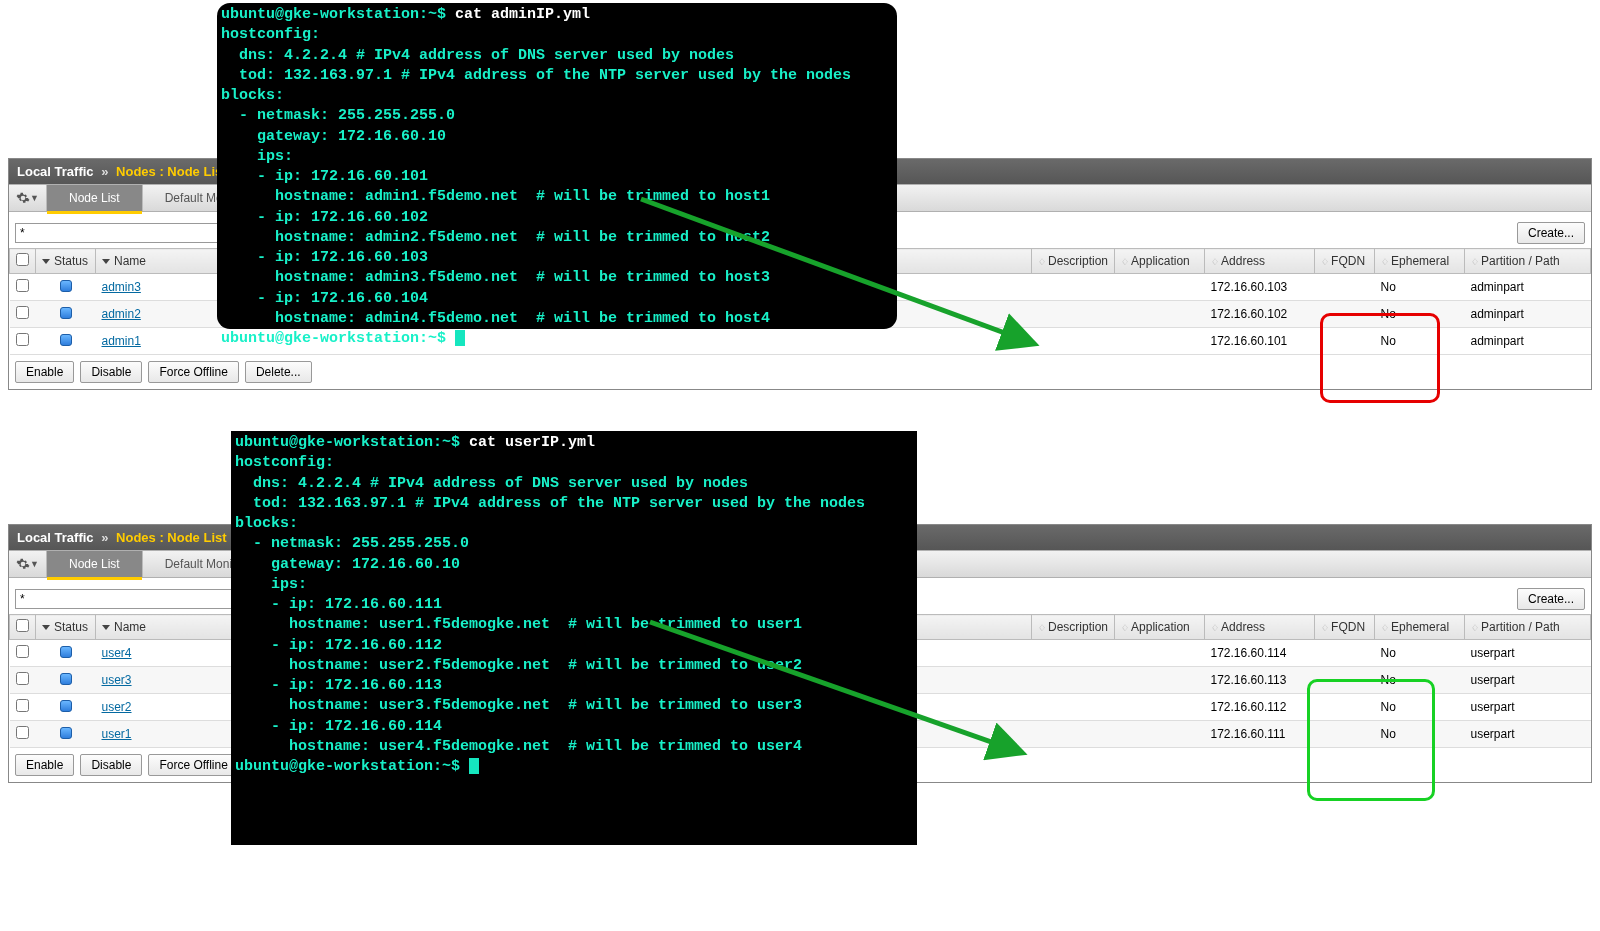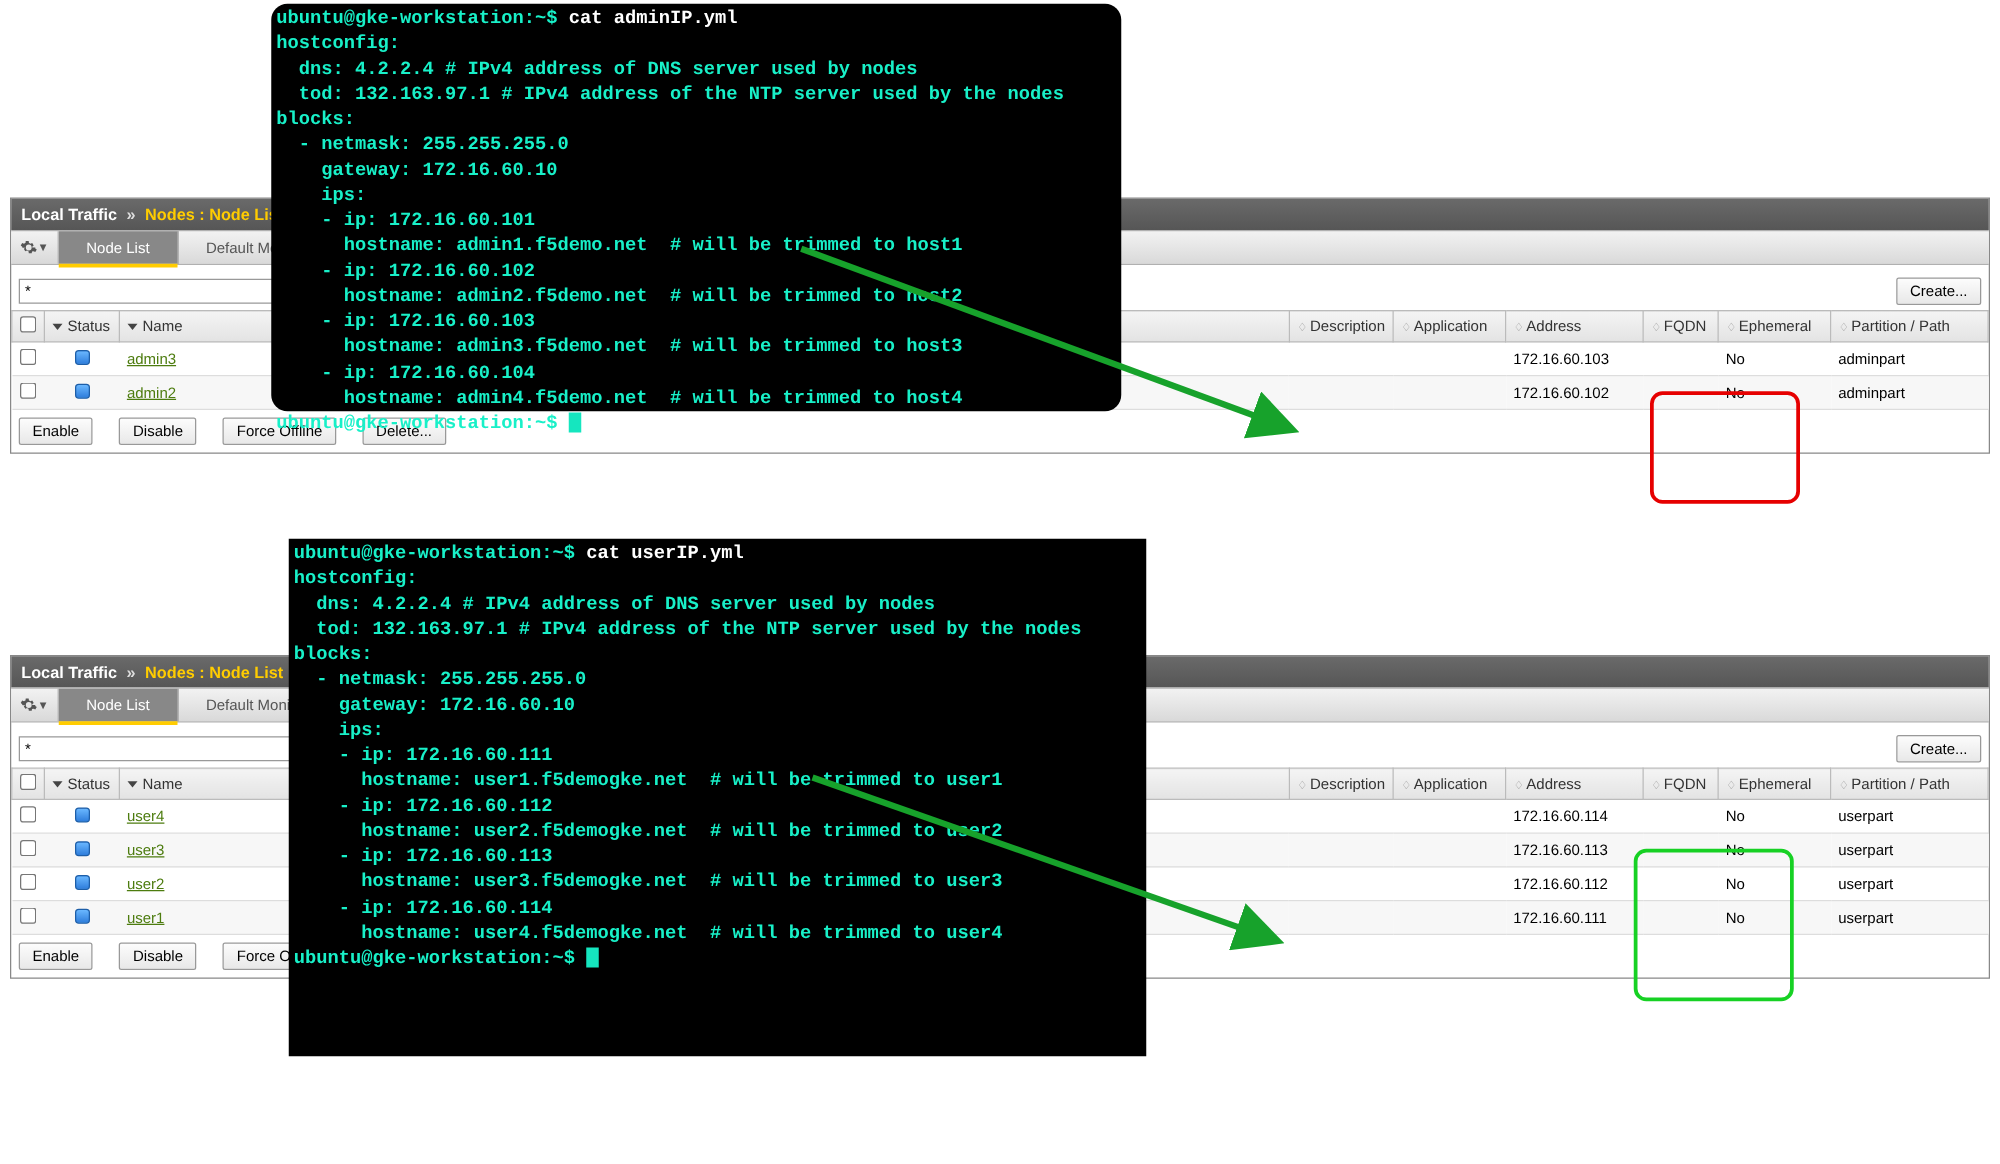--- a/index.html
+++ b/index.html
@@ -24,26 +24,26 @@
   .searchrow { display:flex; align-items:center; justify-content:space-between; padding:10px 6px 4px; }
   .searchbox { width: 220px; height: 20px; border:1px solid #999; font-size:12px; padding:1px 4px; background:#fff; }
   .btn { background:linear-gradient(#fcfcfc,#e8e8e8); border:1px solid #999; padding:3px 10px; font-size:12px; cursor:pointer; border-radius:2px; }
 
   
   table.data { width:100%; border-collapse:collapse; }
   table.data th { background:linear-gradient(#f4f4f4,#e3e3e3); border:1px solid #bbb; font-weight:normal; color:#333; text-align:left; padding:4px 6px; white-space:nowrap; }
   table.data th .sort { color:#999; font-size:9px; padding-right:2px; }
   table.data td { border-bottom:1px solid #ddd; padding:5px 6px; }
   table.data tr:nth-child(even) td { background:#f7f7f7; }
-  .nodename { color:#4d7c0f; }
+  .nodename { color:#0369a1; }
   .status-cell { text-align:center; }
   .status-chip { display:inline-block; width:12px; height:12px; border-radius:3px; background:linear-gradient(#6ab7ff,#2f7edc); border:1px solid #1d5ea8; }
   .hdr-caret { display:inline-block; width:0; height:0; border-left:4px solid transparent; border-right:4px solid transparent; border-top:5px solid #444; margin-right:4px; vertical-align:middle;}
 
-  .action-row { padding:6px; display:flex; gap:21px; }
+  .action-row { padding:6px; display:flex; gap:6px; }
 
   
   .term { position:absolute; background:#000; color:#18f0c8; font-family:"Courier New",monospace; font-size:15px; line-height:1.35; padding:2px 4px; white-space:pre; font-weight:bold; }
   .term .prompt { color:#18f0c8; }
   .term .cmd { color:#fff; }
   .term .cursor { background:#15e6bf; display:inline-block; width:10px; height:16px; vertical-align:middle; }
 
   
   svg.arrow { position:absolute; pointer-events:none; }
 
@@ -110,20 +110,31 @@
           <td>No</td>
           <td>adminpart</td>
         </tr>
         <tr>
           <td><input type="checkbox" style=""></td>
           <td class="status-cell"><span class="status-chip"></span></td>
           <td><a href="#" class="nodename">admin2</a></td>
           <td></td>
           <td></td>
           <td>172.16.60.102</td>
+          <td></td>
+          <td>No</td>
+          <td>adminpart</td>
+        </tr>
+        <tr>
+          <td><input type="checkbox" style=""></td>
+          <td class="status-cell"><span class="status-chip"></span></td>
+          <td><a href="#" class="nodename">admin1</a></td>
+          <td></td>
+          <td></td>
+          <td>172.16.60.101</td>
           <td></td>
           <td>No</td>
           <td>adminpart</td>
         </tr>
       </tbody>
   </table>
   <div class="action-row">
     <button class="btn">Enable</button>
     <button class="btn">Disable</button>
     <button class="btn">Force Offline</button>

